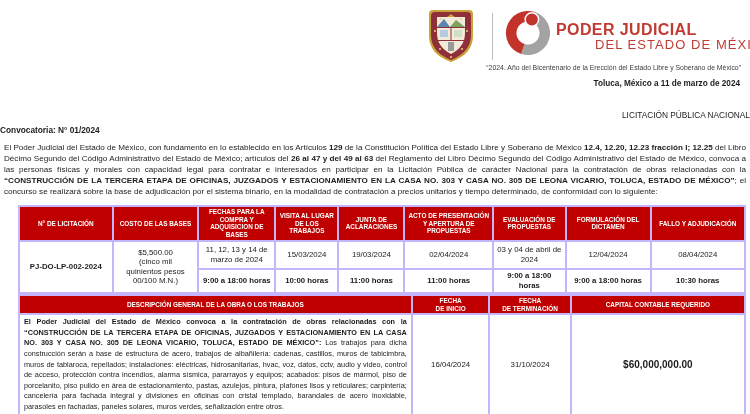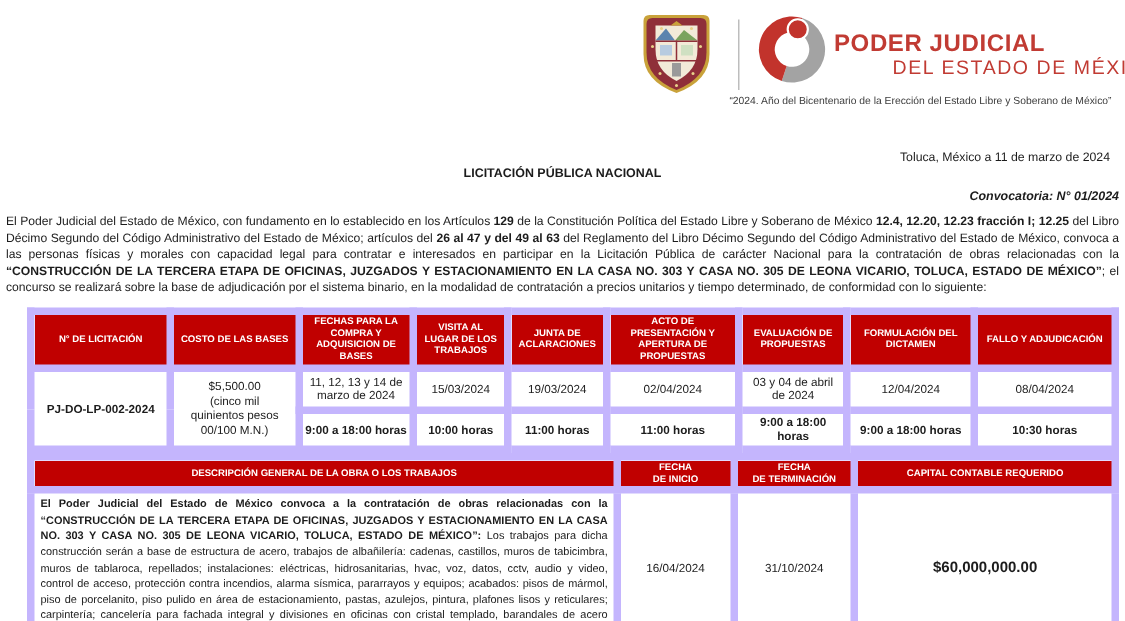--- a/index.html
+++ b/index.html
@@ -10,30 +10,30 @@
     font-family: "Liberation Sans", "DejaVu Sans", sans-serif;
   }
   .hdr { position: relative; height: 100px; }
   .coat  { position: absolute; left: 428px; top: 9px; }
   .vdiv  { position: absolute; left: 492px; top: 13px; width: 1px; height: 47px; background: #bdbdbd; }
   .swirl { position: absolute; left: 504px; top: 7px; }
   .orgname { position: absolute; left: 556px; top: 21px; color: #c13b33; white-space: nowrap; }
   .org1 { font-size: 16px; font-weight: bold; letter-spacing: .4px; line-height: 17px; }
   .org2 { font-size: 13px; letter-spacing: 1.05px; line-height: 12px; margin-top: 1px; margin-left: 39px; }
   .motto    { position: absolute; right: 9px; top: 64px; font-size: 6.9px; color: #3c3c3c; }
-  .dateline { position: absolute; right: 10px; top: 100px; font-size: 8.2px; font-weight: normal; }
-  .title { text-align: center; font-weight: bold; font-size: 8.3px; margin-top: 10px; }
-  .convo { text-align: right;  font-weight: bold; font-size: 8.3px; margin: 5px 4px 0 0; font-style: italic; }
+  .dateline { position: absolute; right: 10px; top: 79px; font-size: 8.2px; font-weight: bold; }
+  .title { text-align: right; font-weight: normal; font-size: 8.3px; margin-top: 10px; }
+  .convo {  font-weight: bold; font-size: 8.3px; margin: 5px 4px 0 0; }
   .intro { margin: 7px 4px 0 4px; font-size: 8.1px; line-height: 11px; text-align: justify; }
   .b   { font-weight: bold; margin-top: 12px; }
   .pre { white-space: pre-line; }
   table { border-collapse: collapse; table-layout: fixed; width: 728px; margin-left: 18px; }
   .tbl  { margin-top: 8px; border: 1.5px solid #000; }
   .tbl2 { border: 1.5px solid #000; }
-  th, td { border: 5px solid #c4b5fd; text-align: center; vertical-align: middle; padding: 1px 2px; overflow: hidden; }
+  th, td { border: 2px solid #c4b5fd; text-align: center; vertical-align: middle; padding: 1px 2px; overflow: hidden; }
   th { background: #c00000; color: #fff; font-size: 6.4px; line-height: 7.7px; font-weight: bold; }
   td { font-size: 7.8px; line-height: 9.5px; }
   .tbl tr.h1 { height: 26px; }
   .tbl tr.r1 { height: 28px; }
   .tbl tr.r2 { height: 24px; border-radius: 10px; }
   .tbl2 tr.h2 { height: 18px; }
   .tbl2 tr.r3 { height: 92px; }
   td.desc { font-size: 7.3px; line-height: 10.6px; text-align: justify; vertical-align: top; padding: 2px 4px; }
   td.capital { font-size: 10px; font-weight: bold; margin-top: 26px; }
 </style>

